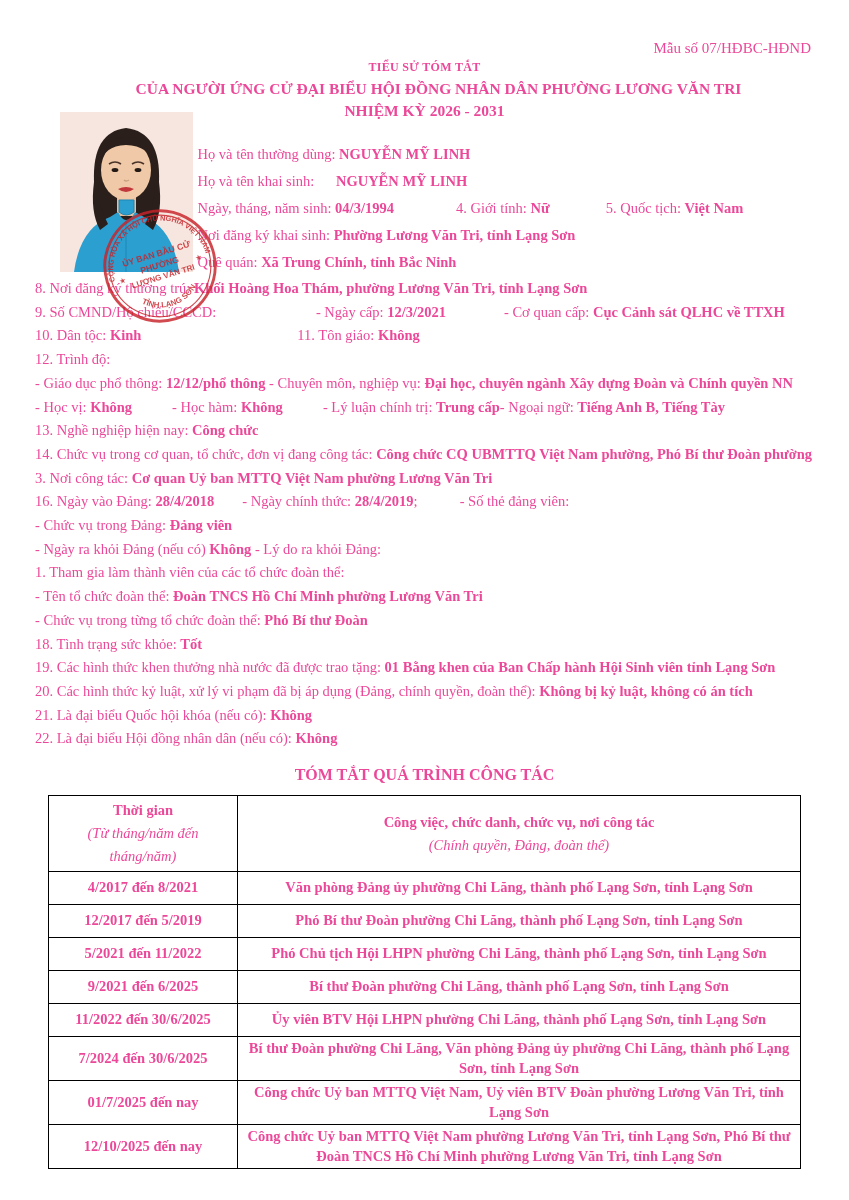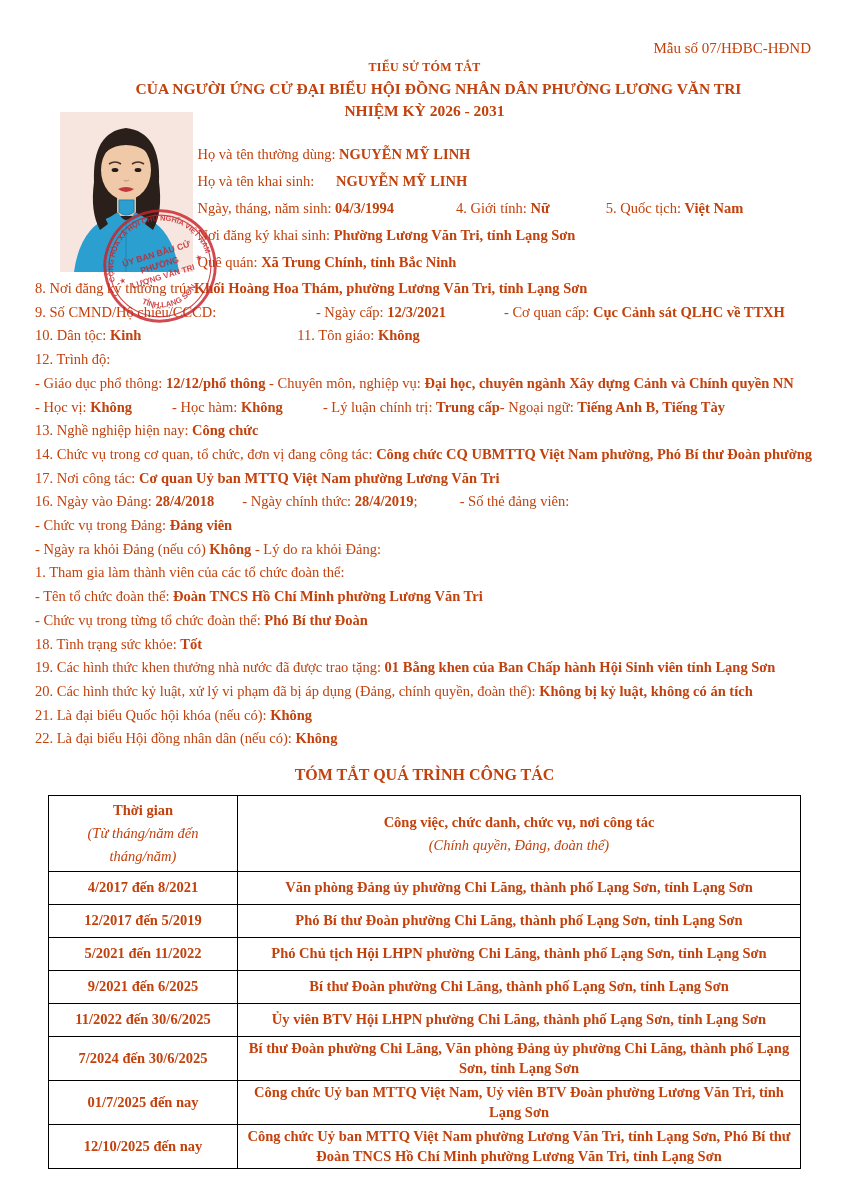--- a/index.html
+++ b/index.html
@@ -1,17 +1,17 @@
 <!DOCTYPE html>
 <html><head>
 <meta charset="utf-8">
 <style>
   html,body{margin:0;padding:0;background:#fff;}
   .page{
-    position:relative;width:849px;height:1200px;background:#fff;color:#c2410c;
+    position:relative;width:849px;height:1200px;background:#fff;color:#ec4899;
     font-family:"Liberation Serif","DejaVu Serif",serif;overflow:hidden;
   }
   .form-no{position:absolute;top:40px;right:38px;font-size:15px;}
   .header{padding-top:60px;text-align:center;}
   .title{font-size:12px;font-weight:bold;letter-spacing:.3px;}
   .subtitle{font-size:15.5px;font-weight:bold;margin-top:5px;padding-left:28px;}
   .term{font-size:15.5px;font-weight:bold;margin-top:4px;}
   .info-right{margin:21px 0 0 183px;line-height:27px;font-size:14.5px;white-space:nowrap;}
   .info-full{margin:1px 0 0 35px;line-height:23.7px;font-size:14.5px;white-space:nowrap;}
   .line{white-space:nowrap;}
@@ -87,25 +87,25 @@
       <div class="line"><span>2. Họ và tên khai sinh: </span><span class="b" style="margin-left: 18px;">NGUYỄN MỸ LINH</span></div>
       <div class="line"><span>3. Ngày, tháng, năm sinh: </span><span class="b">04/3/1994</span><span style="margin-left: 62px;">4. Giới tính: </span><span class="b">Nữ</span><span style="margin-left: 56px;">5. Quốc tịch: </span><span class="b">Việt Nam</span></div>
       <div class="line"><span>6. Nơi đăng ký khai sinh: </span><span class="b">Phường Lương Văn Tri, tỉnh Lạng Sơn</span></div>
       <div class="line"><span>7. Quê quán: </span><span class="b">Xã Trung Chính, tỉnh Bắc Ninh</span></div>
     </div>
   <div class="info-full" id="info-full">
       <div class="line"><span>8. Nơi đăng ký thường trú: </span><span class="b">Khối Hoàng Hoa Thám, phường Lương Văn Tri, tỉnh Lạng Sơn</span></div>
       <div class="line"><span>9. Số CMND/Hộ chiếu/CCCD: </span><span style="margin-left: 96px;">- Ngày cấp: </span><span class="b">12/3/2021</span><span style="margin-left: 58px;">- Cơ quan cấp: </span><span class="b">Cục Cảnh sát QLHC về TTXH</span></div>
       <div class="line"><span>10. Dân tộc: </span><span class="b">Kinh</span><span style="margin-left: 156px;">11. Tôn giáo: </span><span class="b">Không</span></div>
       <div class="line"><span>12. Trình độ:</span></div>
-      <div class="line"><span>- Giáo dục phổ thông: </span><span class="b">12/12/phổ thông</span><span> - Chuyên môn, nghiệp vụ: </span><span class="b">Đại học, chuyên ngành Xây dựng Cảnh và Chính quyền NN</span></div>
+      <div class="line"><span>- Giáo dục phổ thông: </span><span class="b">12/12/phổ thông</span><span> - Chuyên môn, nghiệp vụ: </span><span class="b">Đại học, chuyên ngành Xây dựng Đoàn và Chính quyền NN</span></div>
       <div class="line"><span>- Học vị: </span><span class="b">Không</span><span style="margin-left: 40px;">- Học hàm: </span><span class="b">Không</span><span style="margin-left: 40px;">- Lý luận chính trị: </span><span class="b">Trung cấp</span><span style="">- Ngoại ngữ: </span><span class="b">Tiếng Anh B, Tiếng Tày</span></div>
       <div class="line"><span>13. Nghề nghiệp hiện nay: </span><span class="b">Công chức</span></div>
       <div class="line"><span>14. Chức vụ trong cơ quan, tổ chức, đơn vị đang công tác: </span><span class="b">Công chức CQ UBMTTQ Việt Nam phường, Phó Bí thư Đoàn phường</span></div>
-      <div class="line"><span>17. Nơi công tác: </span><span class="b">Cơ quan Uỷ ban MTTQ Việt Nam phường Lương Văn Tri</span></div>
+      <div class="line"><span>3. Nơi công tác: </span><span class="b">Cơ quan Uỷ ban MTTQ Việt Nam phường Lương Văn Tri</span></div>
       <div class="line"><span>16. Ngày vào Đảng: </span><span class="b">28/4/2018</span><span style="margin-left: 28px;">- Ngày chính thức: </span><span class="b">28/4/2019</span><span>;</span><span style="margin-left: 42px;">- Số thẻ đảng viên: </span></div>
       <div class="line"><span>- Chức vụ trong Đảng: </span><span class="b">Đảng viên</span></div>
       <div class="line"><span>- Ngày ra khỏi Đảng (nếu có) </span><span class="b">Không</span><span>  - Lý do ra khỏi Đảng:</span></div>
       <div class="line"><span>1. Tham gia làm thành viên của các tổ chức đoàn thể:</span></div>
       <div class="line"><span>- Tên tổ chức đoàn thể: </span><span class="b">Đoàn TNCS Hồ Chí Minh phường Lương Văn Tri</span></div>
       <div class="line"><span>- Chức vụ trong từng tổ chức đoàn thể: </span><span class="b">Phó Bí thư Đoàn</span></div>
       <div class="line"><span>18. Tình trạng sức khỏe: </span><span class="b">Tốt</span></div>
       <div class="line"><span>19. Các hình thức khen thưởng nhà nước đã được trao tặng: </span><span class="b">01 Bằng khen của Ban Chấp hành Hội Sinh viên tỉnh Lạng Sơn</span></div>
       <div class="line"><span>20. Các hình thức kỷ luật, xử lý vi phạm đã bị áp dụng (Đảng, chính quyền, đoàn thể): </span><span class="b">Không bị kỷ luật, không có án tích</span></div>
       <div class="line"><span>21. Là đại biểu Quốc hội khóa (nếu có): </span><span class="b">Không</span></div>

